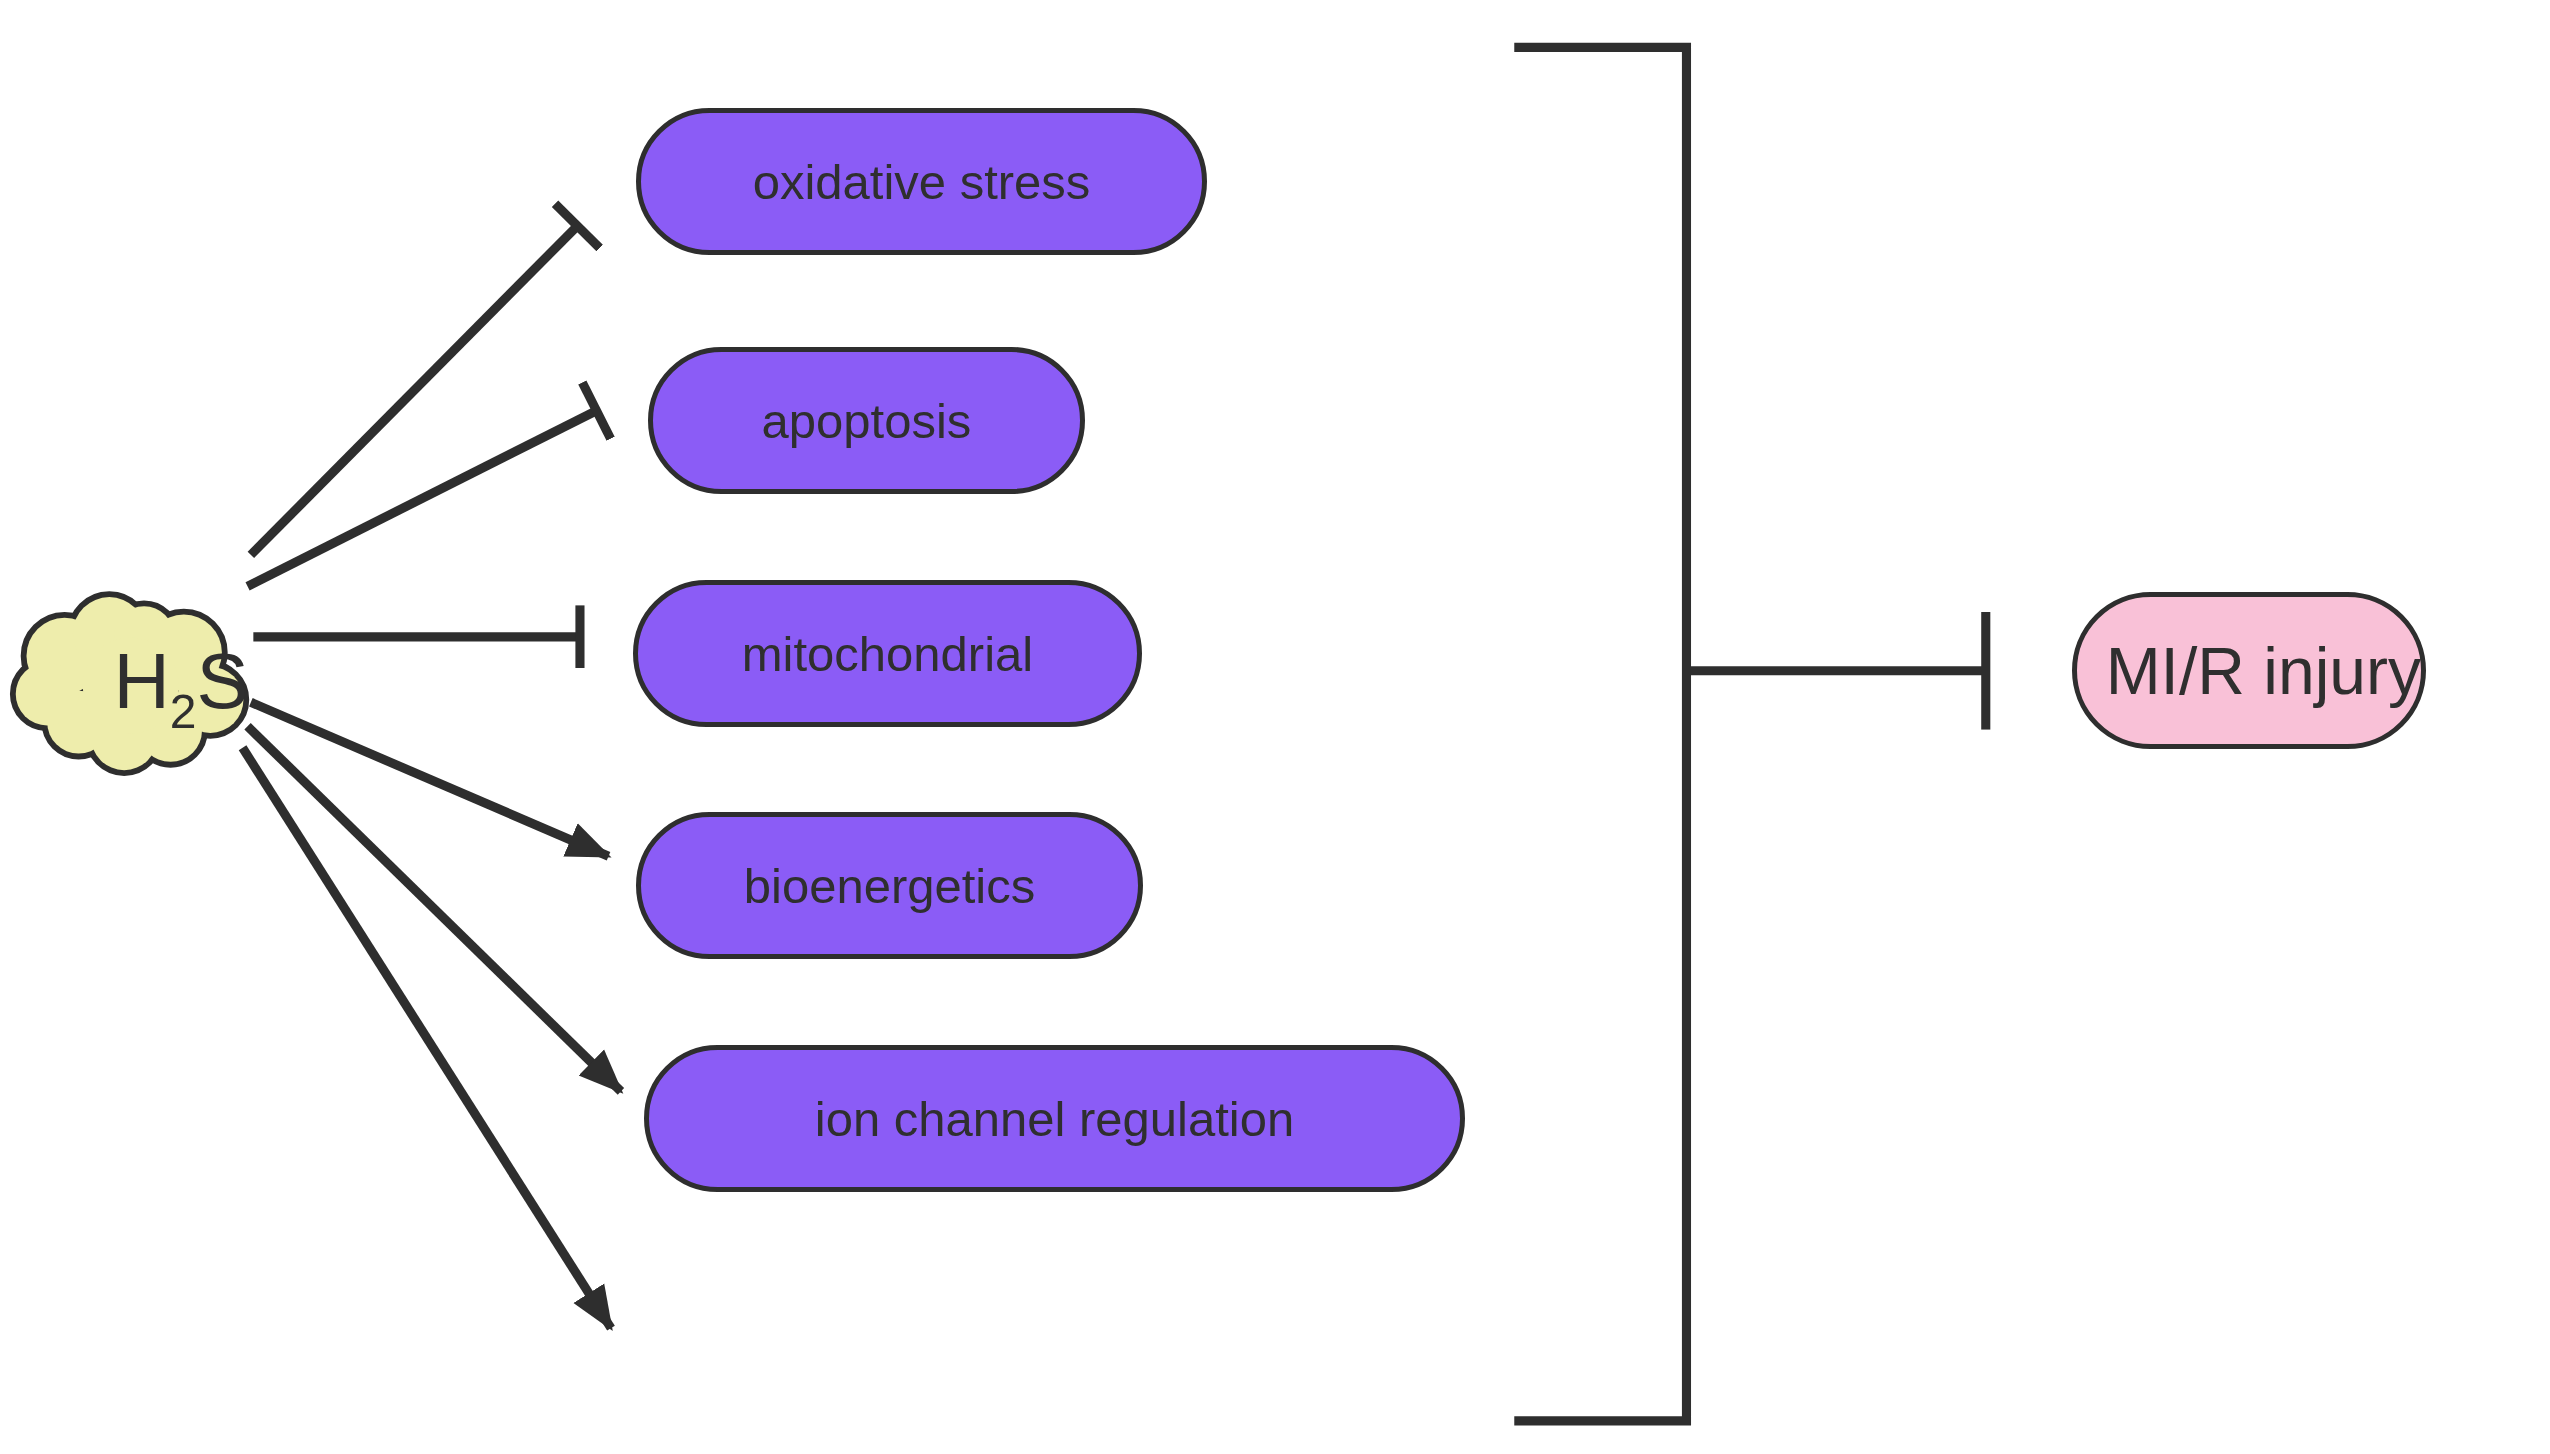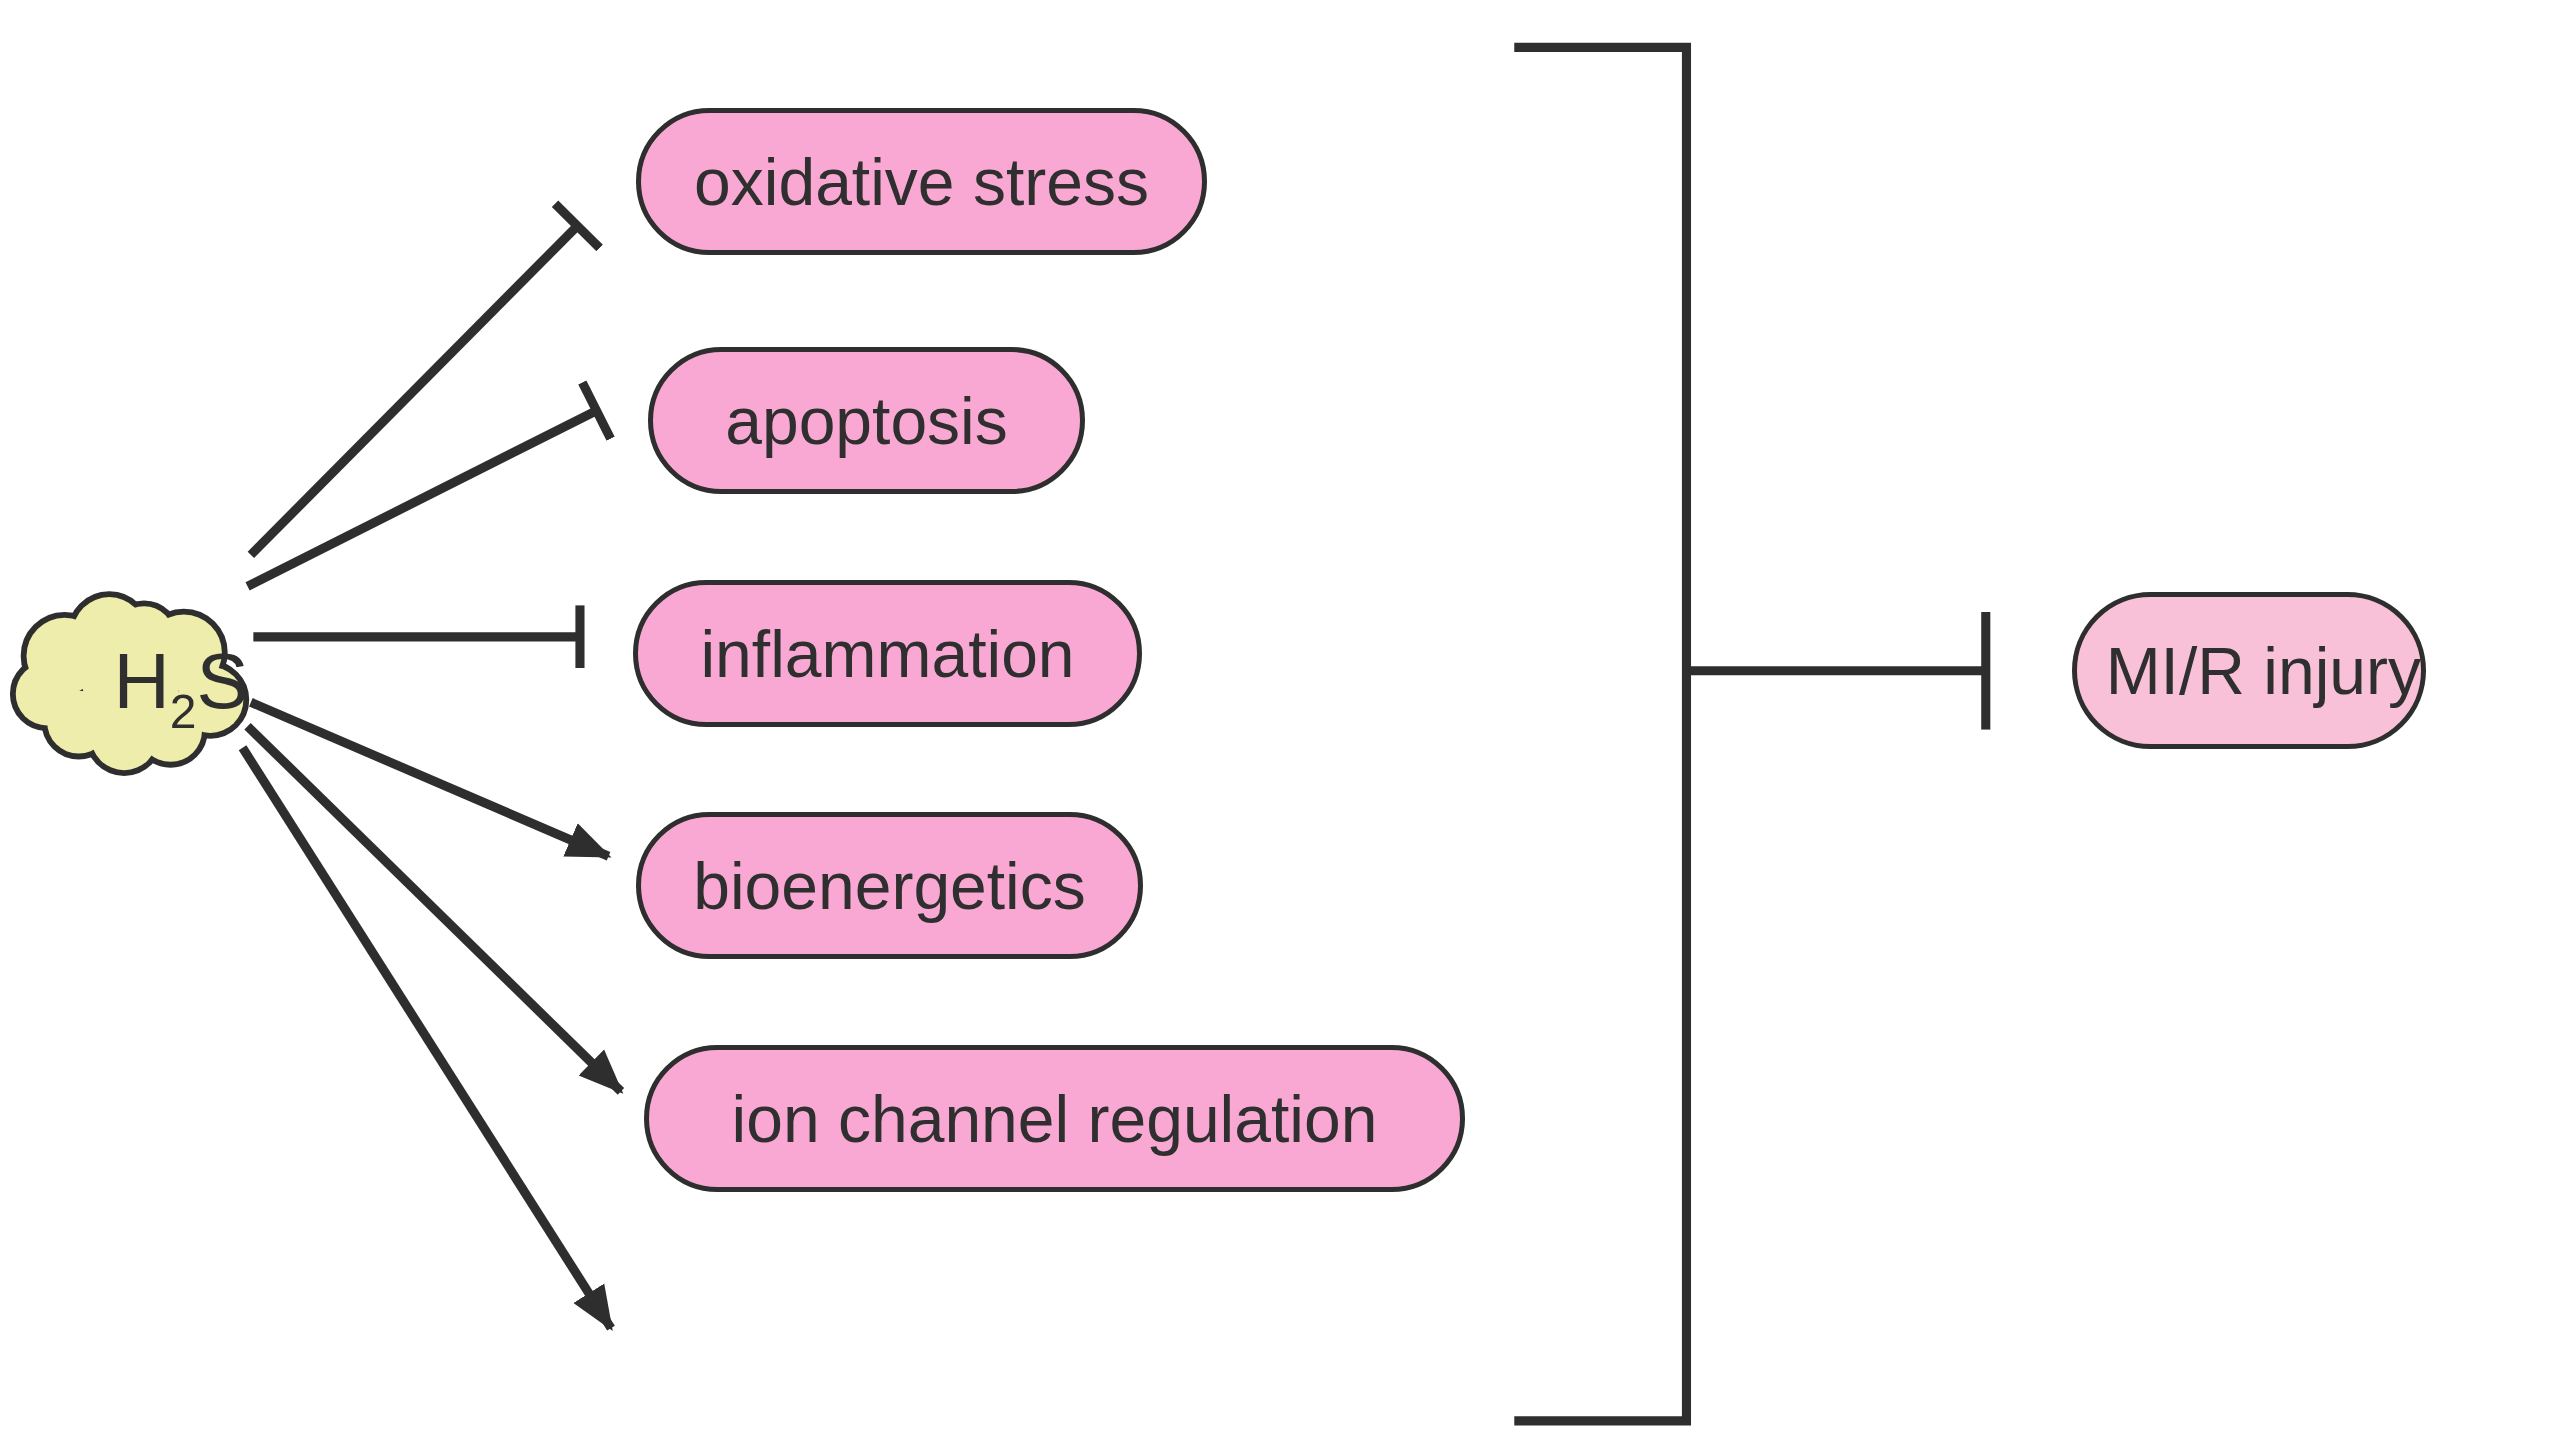--- a/index.html
+++ b/index.html
@@ -27,22 +27,22 @@
     box-sizing: border-box;
     border: 5.8px solid #2e2e2e;
     border-radius: 79px;
     display: flex;
     align-items: center;
     justify-content: center;
     white-space: nowrap;
     color: #2f2f2f;
   }
   .mediator {
-    background: #f9a8d4;
-    font-size: 66px;
+    background: #8b5cf6;
+    font-size: 49px;
   }
   .outcome {
     background: #f9c1d7;
     font-size: 66px;
   }
   .cloud-label {
     position: absolute;
     left: 16.6px;
     top: 623px;
     width: 232px;
@@ -123,21 +123,21 @@
 
   <div class="pill mediator" style="left:636px; top:108px; width:571px; height:147px;">
     <span>oxidative stress</span>
   </div>
 
   <div class="pill mediator" style="left:648px; top:347px; width:437px; height:147px;">
     <span>apoptosis</span>
   </div>
 
   <div class="pill mediator" style="left:633px; top:580px; width:509px; height:147px;">
-    <span>inflammation</span>
+    <span>mitochondrial</span>
   </div>
 
   <div class="pill mediator" style="left:636px; top:812px; width:507px; height:147px;">
     <span>bioenergetics</span>
   </div>
 
   <div class="pill mediator" style="left:644px; top:1045px; width:821px; height:147px;">
     <span>ion channel regulation</span>
   </div>
 

